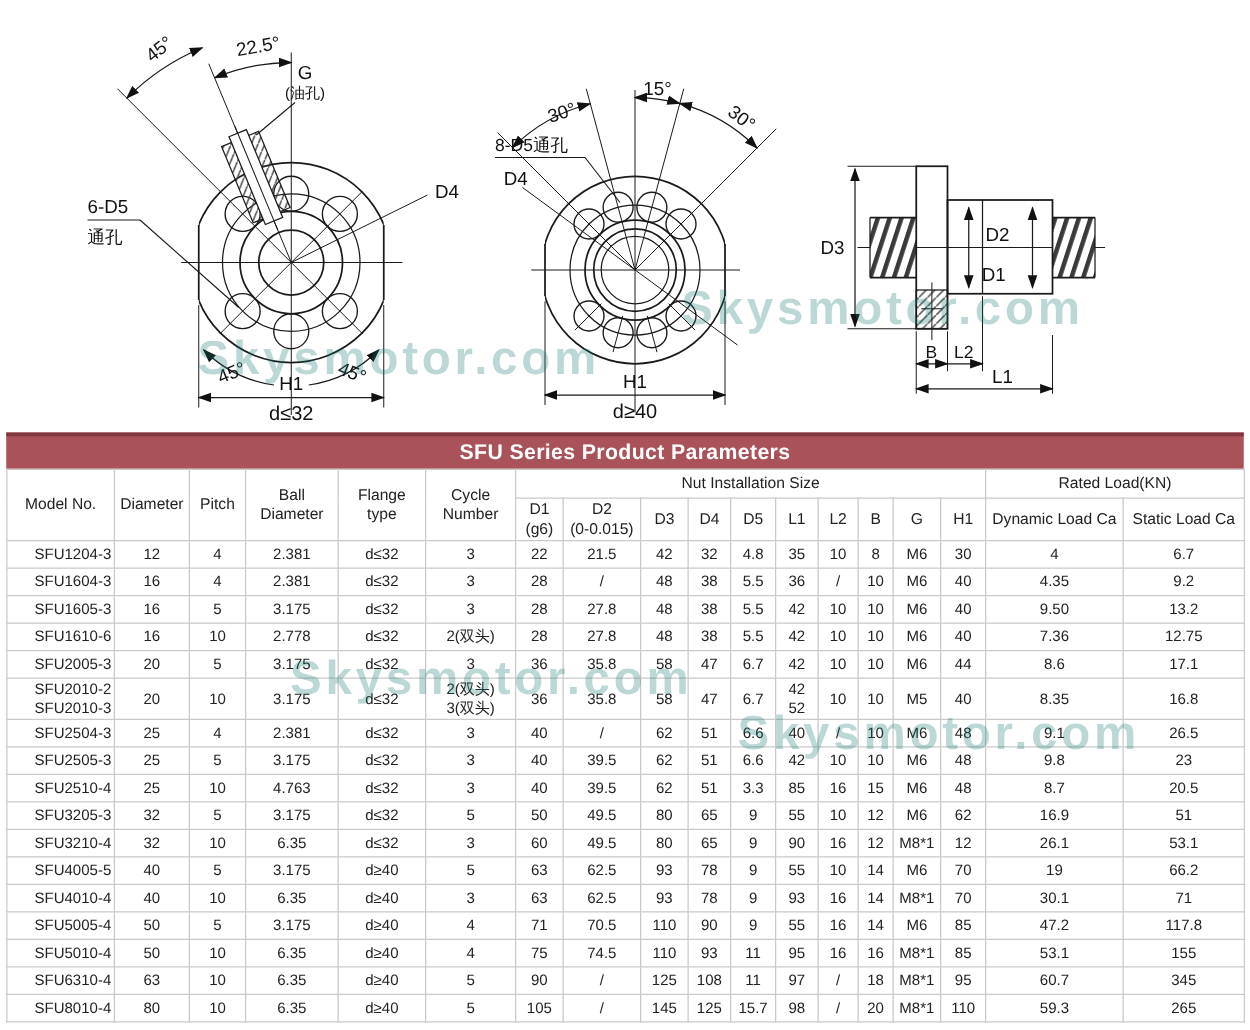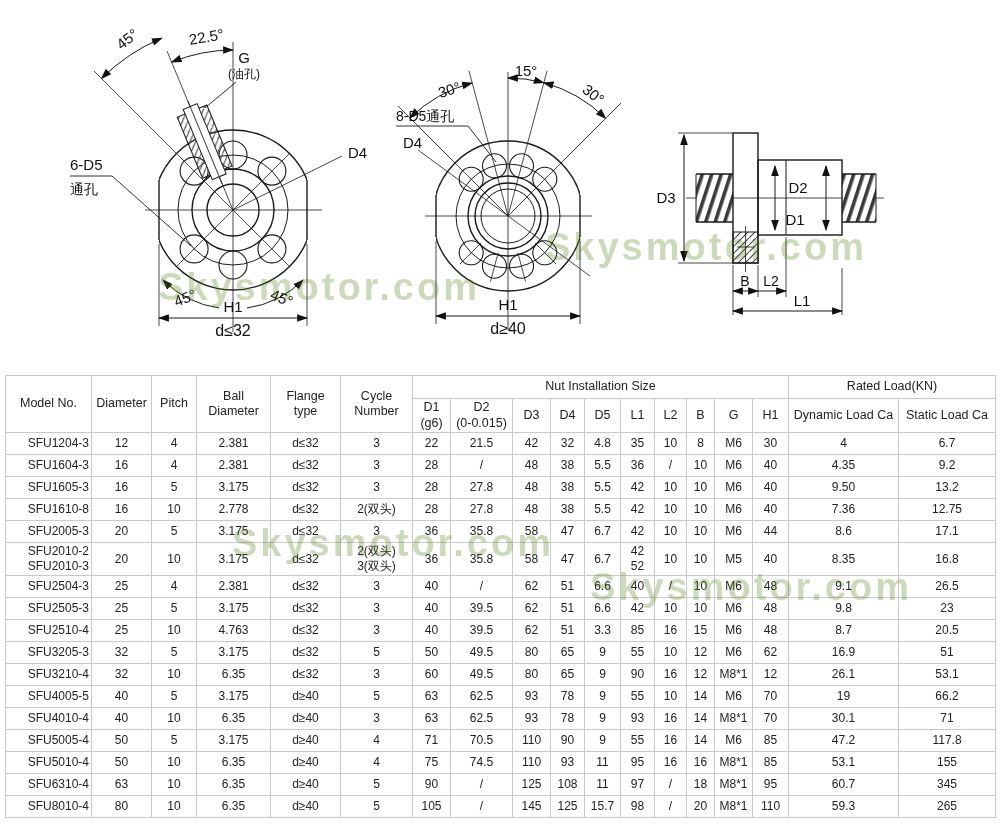--- a/index.html
+++ b/index.html
@@ -1,20 +1,20 @@
 <!DOCTYPE html>
 <html><head>
 <meta charset="utf-8">
 <style>
   html,body{margin:0;padding:0;background:#fff;}
   .page{position:relative;width:1000px;height:824px;background:#fff;overflow:hidden;
         font-family:"Liberation Sans",sans-serif;}
   .diagrams{position:absolute;top:0;left:0;}
   svg text{font-family:"Liberation Sans",sans-serif;fill:#111;}
-  .watermark{position:absolute;z-index:3;color:#4d7c0f;opacity:.28;font-size:38px;
+  .watermark{position:absolute;z-index:3;color:#0f766e;opacity:.28;font-size:38px;
              font-weight:bold;letter-spacing:3px;pointer-events:none;white-space:nowrap;}
   .table-title{position:absolute;top:346px;left:5px;width:990px;height:29px;background:#a9525a;
                border-top:3px solid #833840;box-sizing:border-box;color:#fff;font-weight:bold;
                font-size:17px;text-align:center;line-height:26px;letter-spacing:.3px;}
   table.params{position:absolute;top:375px;left:5px;width:990px;border-collapse:collapse;
                table-layout:fixed;font-size:12px;color:#222;background:transparent;}
   table.params th,table.params td{border:1px solid #c9c9c9;text-align:center;vertical-align:middle;
                padding:1px 2px;white-space:pre-line;line-height:1.25;overflow:hidden;}
   table.params th{font-weight:normal;font-size:12.5px;}
   table.params thead tr.r1 th{height:20px;}
@@ -195,20 +195,23 @@
         <text x="666" y="203" font-size="15" text-anchor="middle">D3</text>
         <text x="798" y="193" font-size="15" text-anchor="middle">D2</text>
         <text x="795" y="225" font-size="15" text-anchor="middle">D1</text>
         <text x="745" y="286" font-size="14" text-anchor="middle">B</text>
         <text x="771" y="286" font-size="14" text-anchor="middle">L2</text>
         <text x="802" y="306" font-size="15" text-anchor="middle">L1</text>
       </g>
     </g>
   </svg>
 
+  <div class="table-title">
+    <span>SFU Series Product Parameters</span>
+  </div>
 
   <table class="params">
     <colgroup>
       <col style="width:86px">
         <col style="width:60px">
         <col style="width:45px">
         <col style="width:74px">
       <col style="width:70px">
         <col style="width:72px">
         <col style="width:38px">
@@ -310,21 +313,21 @@
           <td>5.5</td>
           <td>42</td>
           <td>10</td>
           <td>10</td>
           <td>M6</td>
           <td>40</td>
           <td>9.50</td>
           <td>13.2</td>
         </tr>
         <tr>
-          <td class="model">SFU1610-8</td>
+          <td class="model">SFU1610-6</td>
           <td>16</td>
           <td>10</td>
           <td>2.778</td>
           <td>d≤32</td>
           <td>2(双头)</td>
           <td>28</td>
           <td>27.8</td>
           <td>48</td>
           <td>38</td>
           <td>5.5</td>

